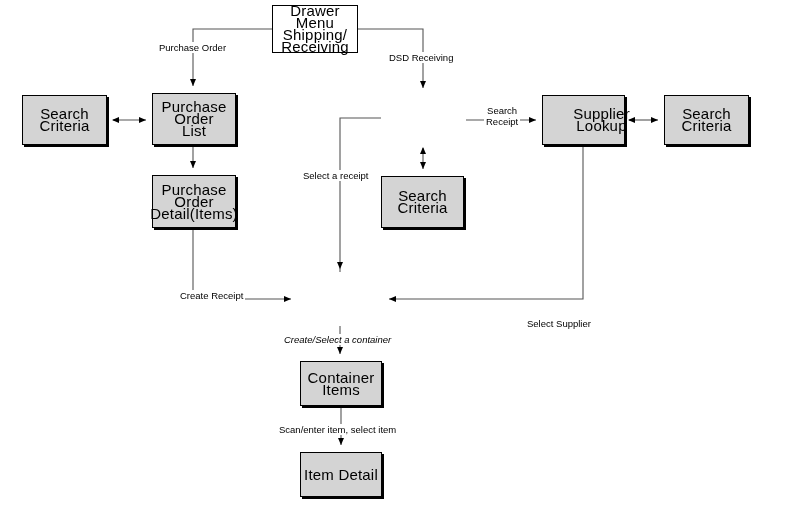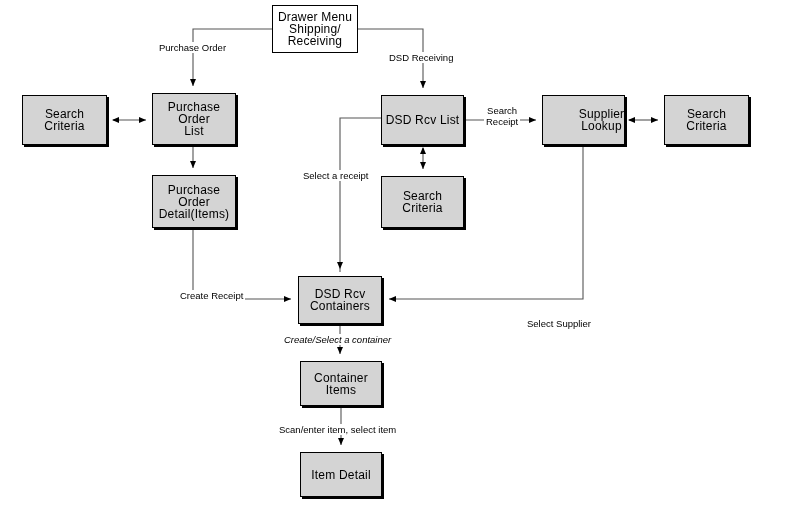--- a/index.html
+++ b/index.html
@@ -25,21 +25,21 @@
     height: 508px;
     pointer-events: none;
   }
   .node {
     position: absolute;
     box-sizing: border-box;
     display: flex;
     align-items: center;
     justify-content: center;
     text-align: center;
-    font-size: 12px;
+    font-size: 15px;
     line-height: 12px;
     color: #000000;
     border: 1.5px solid #000000;
     background: #d4d4d4;
     box-shadow: 2px 2px 0 0 #000000;
     letter-spacing: 0.2px;
   }
   .node.white {
     background: #ffffff;
     box-shadow: none;
@@ -118,40 +118,33 @@
   <div class="node" style="left:152px; top:93px; width:84px; height:52px;">
     <span class="node-label">Purchase Order
 List</span>
   </div>
 
   <div class="node" style="left:152px; top:175px; width:84px; height:53px;">
     <span class="node-label">Purchase Order
 Detail(Items)</span>
   </div>
 
-  <div class="node" style="left:381px; top:95px; width:83px; height:50px;">
-    <span class="node-label">DSD Rcv List</span>
-  </div>
 
   <div class="node" style="left:381px; top:176px; width:83px; height:52px;">
     <span class="node-label">Search Criteria</span>
   </div>
 
   <div class="node" style="left:542px; top:95px; width:83px; height:50px;padding-left:36px;">
     <span class="node-label">Supplier Lookup</span>
   </div>
 
   <div class="node" style="left:664px; top:95px; width:85px; height:50px;">
     <span class="node-label">Search Criteria</span>
   </div>
 
-  <div class="node" style="left:298px; top:276px; width:84px; height:48px;">
-    <span class="node-label">DSD Rcv
-Containers</span>
-  </div>
 
   <div class="node" style="left:300px; top:452px; width:82px; height:45px;">
     <span class="node-label">Item Detail</span>
   </div>
 
   <div class="node" style="left:300px; top:361px; width:82px; height:45px;">
     <span class="node-label">Container Items</span>
   </div>
 
   <div class="edge-label" style="left:157px; top:42px;">Purchase Order</div>

